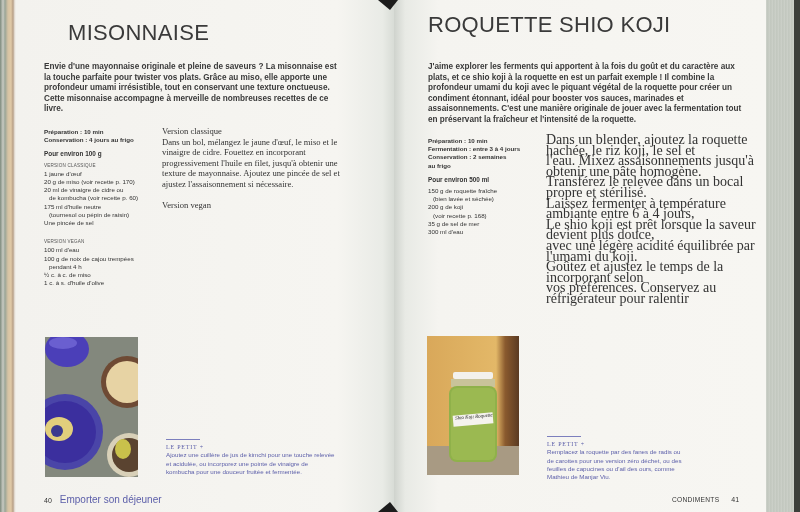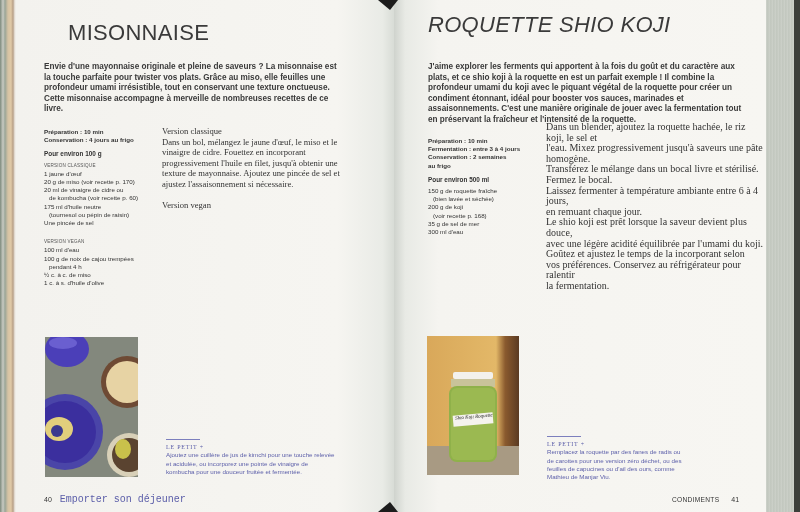--- a/index.html
+++ b/index.html
@@ -46,31 +46,31 @@
     .serif {
       position: absolute; font-family: "Liberation Serif", serif; font-size: 8.6px; line-height: 10.6px; color: #333;
     }
     .serif .h { display: block; }
     .serif .p { display: block; margin-bottom: 10px; }
     .photo { position: absolute; overflow: hidden; }
     .tip { position: absolute; color: #5b5ea9; font-size: 6.2px; line-height: 8.3px; }
     .tip .rule { width: 34px; height: 1px; background: #7c7fbd; margin-bottom: 3px; }
     .tip .label { font-family: "Liberation Serif", serif; font-size: 6px; letter-spacing: 0.8px; display: block; }
     .folio { position: absolute; font-size: 7px; color: #333; }
-    .folio .section-serif { font-family: Liberation Mono, monospace; font-size: 10px; color: #5b5ea9; margin-left: 8px; }
+    .folio .section-serif { font-family: Liberation Sans, sans-serif; font-size: 10px; color: #5b5ea9; margin-left: 8px; }
     .folio .section-sans { font-size: 6.6px; letter-spacing: 0.3px; margin-right: 12px; color: #333; }
   </style>
 </head>
 <body>
 
 <div class="edge-left"></div>
 
 <div class="page page-left">
   <h1 class="title" style="left:44px; top:12px; margin:8px;">MISONNAISE</h1>
-  <p class="intro" style="left:28px; top:62px; width:300px; margin:0;">Envie d'une mayonnaise originale et pleine de saveurs ? La misonnaise est la touche parfaite pour twister vos plats. Grâce au miso, elle feuilles une profondeur umami irrésistible, tout en conservant une texture onctueuse. Cette misonnaise accompagne à merveille de nombreuses recettes de ce livre.</p>
+  <p class="intro" style="left:28px; top:62px; width:300px; margin:0;">Envie d'une mayonnaise originale et pleine de saveurs ? La misonnaise est la touche parfaite pour twister vos plats. Grâce au miso, elle apporte une profondeur umami irrésistible, tout en conservant une texture onctueuse. Cette misonnaise accompagne à merveille de nombreuses recettes de ce livre.</p>
 
   <div class="meta" style="left:28px; top:128px; width:120px;">
     <span class="b">Préparation : 10 min</span>
     <span class="b">Conservation : 4 jours au frigo</span>
     <span class="yield">Pour environ 100 g</span>
     <span class="sec">VERSION CLASSIQUE</span>
     <span class="ing">1 jaune d'œuf</span>
     <span class="ing">20 g de miso (voir recette p. 170)</span>
     <span class="ing">20 ml de vinaigre de cidre ou</span>
     <span class="ing ind">de kombucha (voir recette p. 60)</span>
@@ -115,49 +115,46 @@
     <span class="label">LE PETIT +</span>
     <span>Ajoutez une cuillère de jus de kimchi pour une touche relevée et acidulée, ou incorporez une pointe de vinaigre de kombucha pour une douceur fruitée et fermentée.</span>
   </div>
 
   <div class="folio" style="left:28px; top:494px;">
     <span>40</span><span class="section-serif">Emporter son déjeuner</span>
   </div>
 </div>
 
 <div class="page page-right">
-  <h1 class="title" style="left:34px; top:12px; margin:0;font-style:italic;">ROQUETTE SHIO KOJI</h1>
+  <h1 class="title" style="left:34px; top:12px; margin:0;">ROQUETTE SHIO KOJI</h1>
   <p class="intro" style="left:34px; top:62px; width:316px; margin:0;">J'aime explorer les ferments qui apportent à la fois du goût et du caractère aux plats, et ce shio koji à la roquette en est un parfait exemple ! Il combine la profondeur umami du koji avec le piquant végétal de la roquette pour créer un condiment étonnant, idéal pour booster vos sauces, marinades et assaisonnements. C'est une manière originale de jouer avec la fermentation tout en préservant la fraîcheur et l'intensité de la roquette.</p>
 
   <div class="meta" style="left:34px; top:137px; width:120px;">
     <span class="b">Préparation : 10 min</span>
     <span class="b">Fermentation : entre 3 à 4 jours</span>
     <span class="b" style="width:80px;">Conservation : 2 semaines au frigo</span>
     <span class="yield">Pour environ 500 ml</span>
     <div style="height:3px"></div>
     <span class="ing">150 g de roquette fraîche</span>
     <span class="ing ind">(bien lavée et séchée)</span>
     <span class="ing">200 g de koji</span>
     <span class="ing ind">(voir recette p. 168)</span>
     <span class="ing">35 g de sel de mer</span>
     <span class="ing">300 ml d'eau</span>
   </div>
 
-  <div class="serif" style="left:152px; top:122px; width:220px; font-size:10px;">
+  <div class="serif" style="left:152px; top:135px; width:220px; font-size:14px;">
     <span class="h">Dans un blender, ajoutez la roquette hachée, le riz koji, le sel et</span>
-    <span class="h">l'eau. Mixez progressivement jusqu'à saveurs une pâte homogène.</span>
-    <span class="h">Transférez le mélange dans un bocal livre et stérilisé.</span>
-    <span class="h">Fermez le bocal.</span>
+    <span class="h">l'eau. Mixez assaisonnements jusqu'à obtenir une pâte homogène.</span>
+    <span class="h">Transférez le relevée dans un bocal propre et stérilisé.</span>
     <span class="h">Laissez fermenter à température ambiante entre 6 à 4 jours,</span>
-    <span class="h">en remuant chaque jour.</span>
     <span class="h">Le shio koji est prêt lorsque la saveur devient plus douce,</span>
     <span class="h">avec une légère acidité équilibrée par l'umami du koji.</span>
     <span class="h">Goûtez et ajustez le temps de la incorporant selon</span>
     <span class="h">vos préférences. Conservez au réfrigérateur pour ralentir</span>
-    <span class="h">la fermentation.</span>
   </div>
 
   <div class="photo" style="left:33px; top:336px; width:92px; height:139px;">
     <svg width="92" height="139" viewBox="0 0 92 139">
       <defs>
         <linearGradient id="wood" x1="0" x2="1" y1="0" y2="0">
           <stop offset="0" stop-color="#d9a85a"></stop>
           <stop offset="0.75" stop-color="#e3b868"></stop>
           <stop offset="0.85" stop-color="#8a5a2e"></stop>
           <stop offset="1" stop-color="#5a3a22"></stop>

